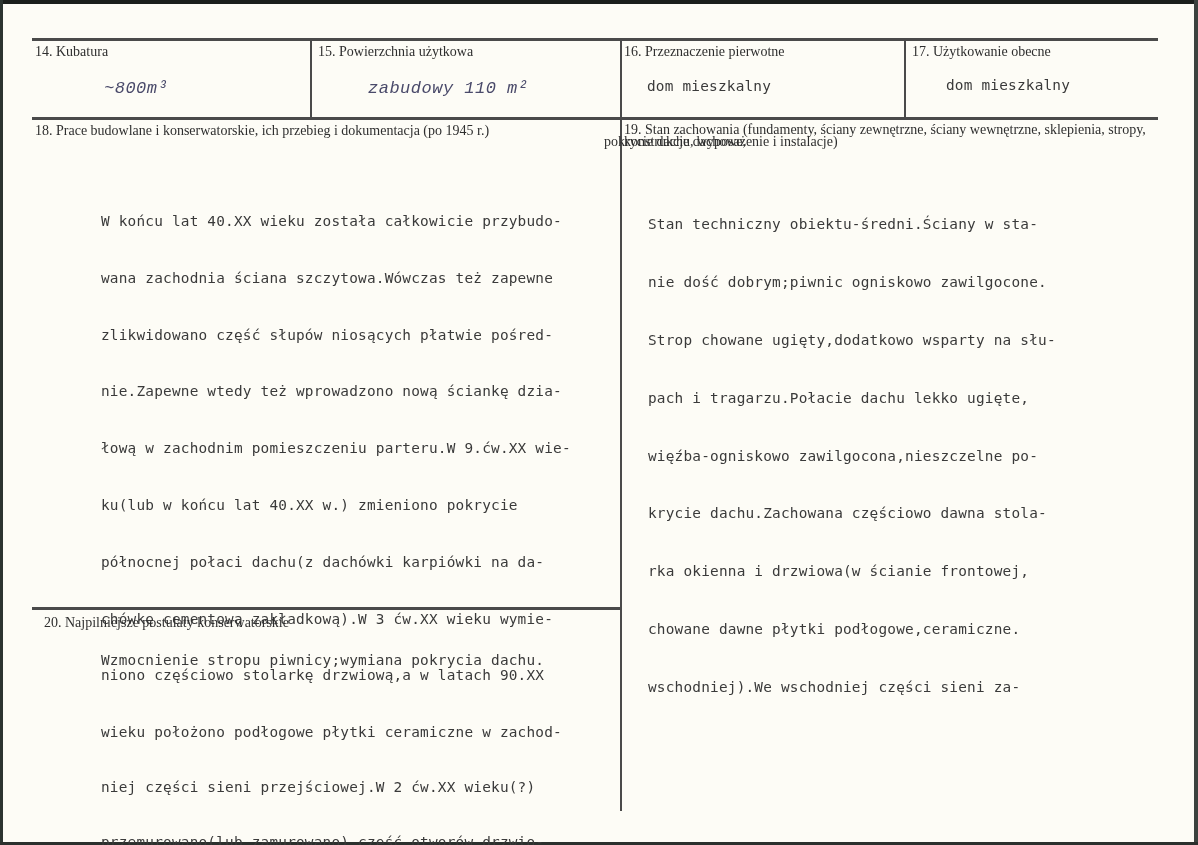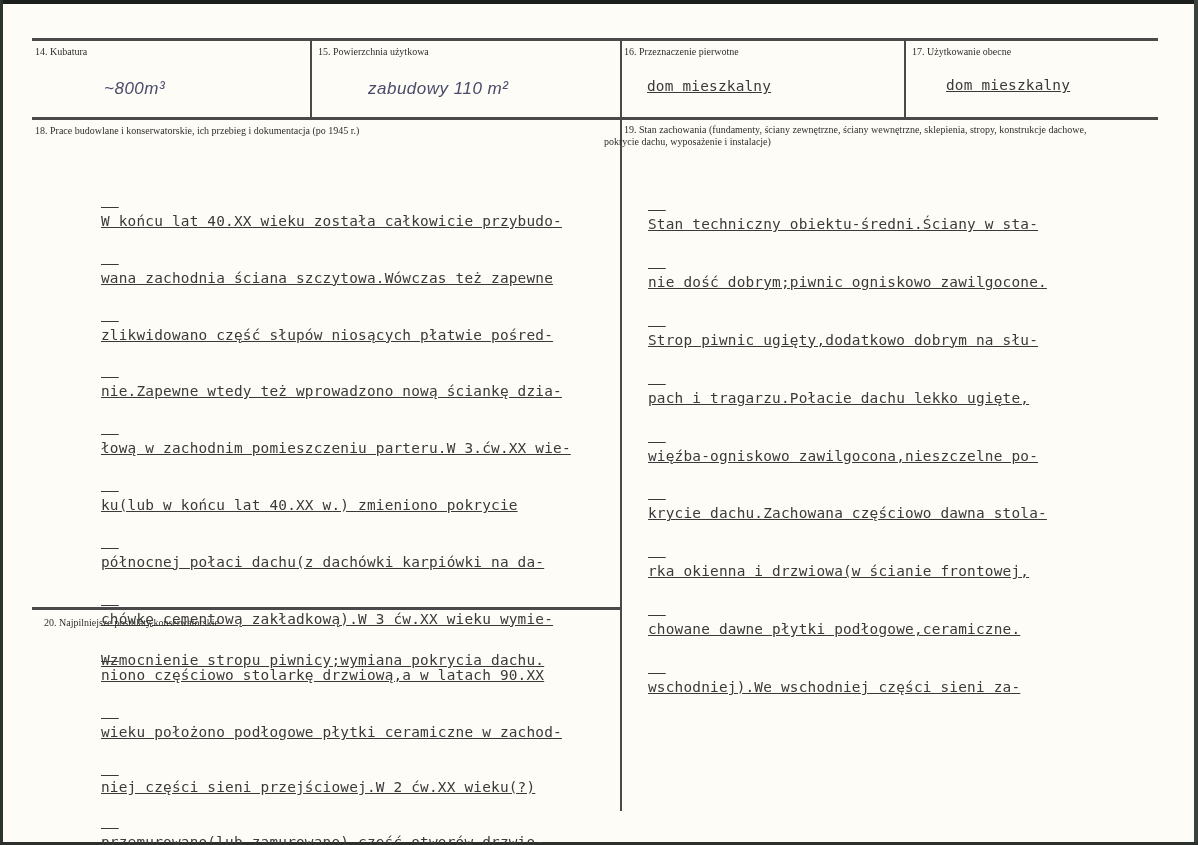--- a/index.html
+++ b/index.html
@@ -9,30 +9,30 @@
     font-family:"Liberation Serif", serif;
     color:#2a2a2a;
   }
   .edge-top { position:absolute; left:0; top:0; width:1198px; height:4px; background:#1b1f1c; }
   .edge-left { position:absolute; left:0; top:0; width:3px; height:845px; background:#2c3430; }
   .edge-right { position:absolute; right:0; top:0; width:4px; height:845px; background:#3b423e; }
   .edge-bottom { position:absolute; left:0; bottom:0; width:1198px; height:3px; background:#2b302d; }
   .hline { position:absolute; background:#4a4a4a; height:3px; }
   .vline { position:absolute; background:#4a4a4a; width:2px; }
   .label {
-    position:absolute; font-size:10px; line-height:12px; color:#2e2e2e;
+    position:absolute; font-size:14px; line-height:12px; color:#2e2e2e;
     font-family:"Liberation Serif", serif;
   }
   .hand {
-    position:absolute; font-family:Liberation Sans, sans-serif; font-style:italic;
+    position:absolute; font-family:Liberation Mono, monospace; font-style:italic;
     font-size:17px; color:#4a4a6a; letter-spacing:0.5px;
   }
   .typed {
     position:absolute; font-family:"DejaVu Sans Mono", monospace;
-    font-size:14.4px; color:#3a3a3a; white-space:pre; letter-spacing:0.2px;text-decoration:underline;
+    font-size:14.4px; color:#3a3a3a; white-space:pre; letter-spacing:0.2px;
   }
   .para .line { display:block; height:24.8px; line-height:24.8px; }
   .para19 .line { display:block; height:25.9px; line-height:25.9px; }
 </style>
 </head>
 <body>
 
 <div class="edge-top"></div>
 <div class="edge-left"></div>
 <div class="edge-right"></div>
@@ -57,37 +57,37 @@
 
 <div class="label" style="left:912px; top:46px;">17. Użytkowanie obecne</div>
 <div class="typed" style="left:946px; top:77px;">dom mieszkalny</div>
 
 <div class="label" style="left:35px; top:125px;">18. Prace budowlane i konserwatorskie, ich przebieg i dokumentacja (po 1945 r.)</div>
 <div class="typed para" style="left:101px; top:177px;">
   <span class="line">W końcu lat 40.XX wieku została całkowicie przybudo-</span>
   <span class="line">wana zachodnia ściana szczytowa.Wówczas też zapewne</span>
   <span class="line">zlikwidowano część słupów niosących płatwie pośred-</span>
   <span class="line">nie.Zapewne wtedy też wprowadzono nową ściankę dzia-</span>
-  <span class="line">łową w zachodnim pomieszczeniu parteru.W 3.ćw.XX wie-</span>
+  <span class="line">łową w zachodnim pomieszczeniu parteru.W 9.ćw.XX wie-</span>
   <span class="line">ku(lub w końcu lat 40.XX w.) zmieniono pokrycie</span>
   <span class="line">północnej połaci dachu(z dachówki karpiówki na da-</span>
   <span class="line">chówkę cementową zakładkową).W 3 ćw.XX wieku wymie-</span>
   <span class="line">niono częściowo stolarkę drzwiową,a w latach 90.XX</span>
   <span class="line">wieku położono podłogowe płytki ceramiczne w zachod-</span>
   <span class="line" style="height:21px; line-height:21px;">niej części sieni przejściowej.W 2 ćw.XX wieku(?)</span>
   <span class="line">przemurowano(lub zamurowano) część otworów drzwio-</span>
   
 </div>
 
 <div class="label" style="left:624px; top:124px;">19. Stan zachowania (fundamenty, ściany zewnętrzne, ściany wewnętrzne, sklepienia, stropy, konstrukcje dachowe,</div>
 <div class="label" style="left:604px; top:136px;">pokrycie dachu, wyposażenie i instalacje)</div>
 <div class="typed para19" style="left:648px; top:180px;">
   <span class="line">Stan techniczny obiektu-średni.Ściany w sta-</span>
   <span class="line">nie dość dobrym;piwnic ogniskowo zawilgocone.</span>
-  <span class="line">Strop piwnic ugięty,dodatkowo dobrym na słu-</span>
+  <span class="line">Strop chowane ugięty,dodatkowo wsparty na słu-</span>
   <span class="line">pach i tragarzu.Połacie dachu lekko ugięte,</span>
   <span class="line">więźba-ogniskowo zawilgocona,nieszczelne po-</span>
   <span class="line">krycie dachu.Zachowana częściowo dawna stola-</span>
   <span class="line">rka okienna i drzwiowa(w ścianie frontowej,</span>
   <span class="line">chowane dawne płytki podłogowe,ceramiczne.</span>
   <span class="line">wschodniej).We wschodniej części sieni za-</span>
 </div>
 
 <div class="label" style="left:44px; top:617px;">20. Najpilniejsze postulaty konserwatorskie</div>
 <div class="typed" style="left:101px; top:652px;">Wzmocnienie stropu piwnicy;wymiana pokrycia dachu.</div>

